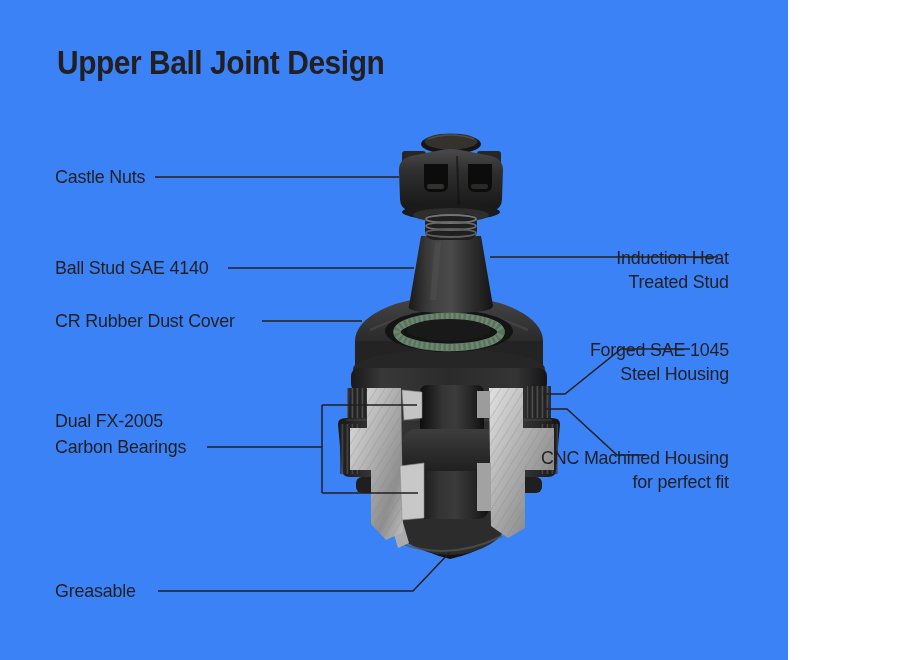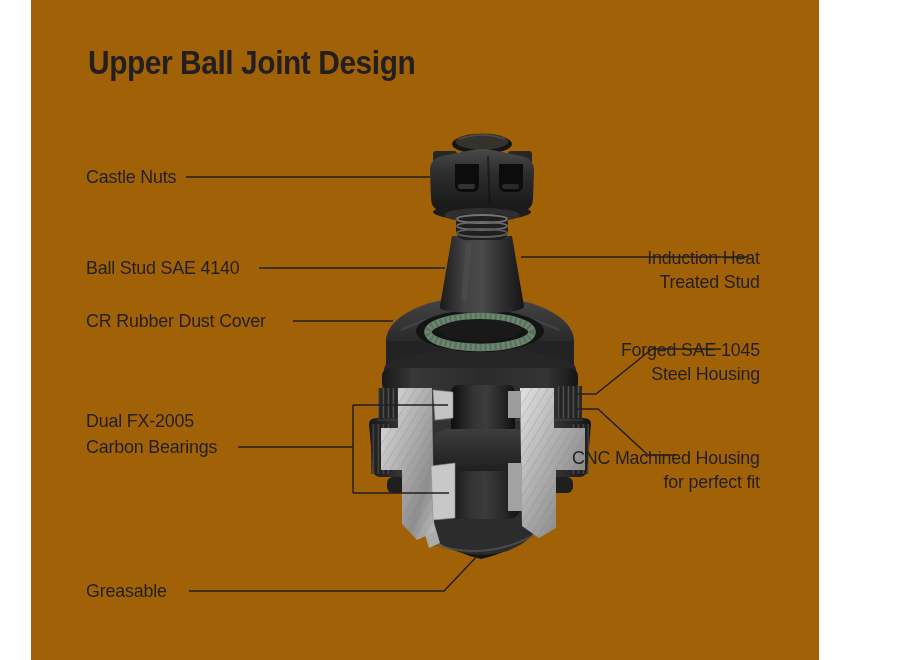--- a/index.html
+++ b/index.html
@@ -1,18 +1,18 @@
 <!DOCTYPE html>
 <html><head>
 <meta charset="utf-8">
 <style>
   html,body{margin:0;padding:0;background:#fff;}
   .canvas{
-    position:relative;width:788px;height:660px;background:#a16207;overflow:hidden;
-    font-family:"Liberation Sans","DejaVu Sans",sans-serif;color:#231f20;margin-left:31px;
+    position:relative;width:788px;height:660px;background:#3b82f6;overflow:hidden;
+    font-family:"Liberation Sans","DejaVu Sans",sans-serif;color:#231f20;
   }
   .title{
     position:absolute;left:57px;top:44px;font-size:34px;line-height:36px;font-weight:700;
     letter-spacing:-0.5px;white-space:nowrap;transform:scaleX(.88);transform-origin:left center;
   }
   .lbl{
     position:absolute;font-size:19px;line-height:22px;font-weight:400;letter-spacing:-0.2px;
     white-space:nowrap;transform:scaleX(.94);
   }
   .lbl.left{left:55px;transform-origin:left center;}

